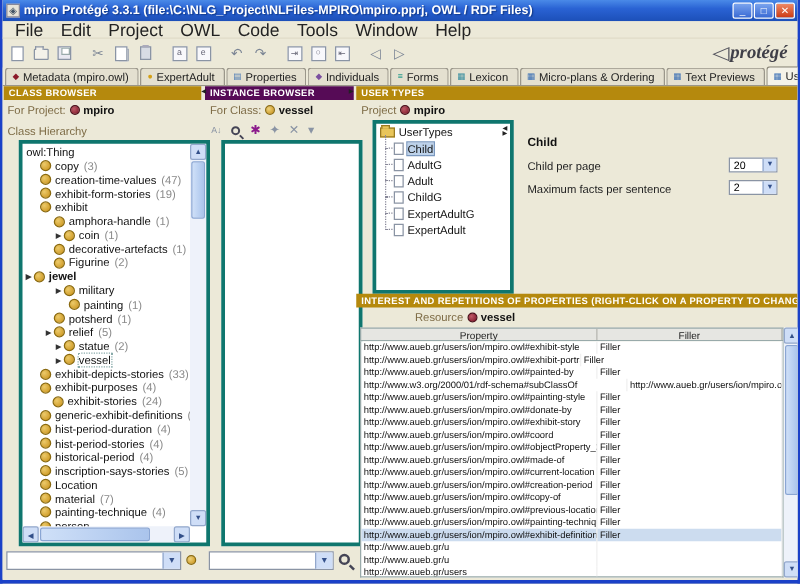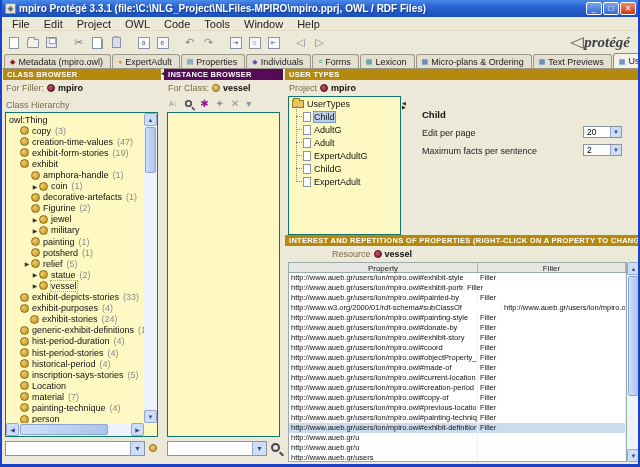--- a/index.html
+++ b/index.html
@@ -7,21 +7,21 @@
   .window{position:relative;width:640px;height:467px;background:#ece9d8;border-left:2px solid #1b41c8;border-right:2px solid #1b41c8;border-bottom:3px solid #1b41c8;overflow:hidden;}
   
   .titlebar{position:absolute;left:0;top:0;width:100%;height:17px;background:linear-gradient(180deg,#4a8ae8 0%,#2a63d4 40%,#1c4fb8 100%);color:#fff;display:flex;align-items:center;padding:0 2px;}
   .win-ico{width:11px;height:11px;background:#e8e4d8;border:1px solid #889;margin:0 3px 0 1px;display:flex;align-items:center;justify-content:center;font-size:8px;color:#456;}
   .title-text{font-size:10px;font-weight:bold;white-space:nowrap;overflow:hidden;text-shadow:1px 1px 1px #123a8a;flex:1;}
   .tb-btns{display:flex;gap:1px;}
   .tbtn{width:16px;height:13px;border:1px solid #fff;border-radius:2px;font-size:8px;line-height:11px;text-align:center;color:#fff;background:linear-gradient(180deg,#7aa4ee,#3a6ad4);}
   .tbtn.close{background:linear-gradient(180deg,#ee8a66,#cc3a12);}
   
   .menubar{position:absolute;left:0;top:17px;width:100%;height:14px;background:#ece9d8;display:flex;align-items:center;padding-left:3px;border-bottom:1px solid #e0dcc8;}
-  .menu-item{font-size:11px;color:#222;padding:0 7px;}
+  .menu-item{font-size:14px;color:#222;padding:0 7px;}
   
   .toolbar{position:absolute;left:0;top:31px;width:100%;height:23px;display:flex;align-items:center;padding-left:4px;}
   .tb-group{display:flex;gap:4px;margin-right:12px;}
   .tb-btn{width:15px;height:15px;display:inline-flex;align-items:center;justify-content:center;font-size:11px;color:#7a8494;position:relative;}
   .ic-page{width:10px;height:12px;background:#fff;border:1px solid #8a94a4;}
   .ic-folder{width:12px;height:9px;background:#f4f2ea;border:1px solid #8a94a4;border-radius:1px;position:relative;margin-top:2px;}
   .ic-folder::before{content:'';position:absolute;left:0;top:-3px;width:5px;height:2px;background:#f4f2ea;border:1px solid #8a94a4;border-bottom:none;}
   .ic-floppy{width:11px;height:11px;background:#e8e8f0;border:1px solid #8a94a4;position:relative;}
   .ic-floppy::before{content:'';position:absolute;left:2px;top:0;width:5px;height:4px;background:#fff;border:1px solid #9aa;}
   .ic-copy{width:8px;height:10px;background:#fff;border:1px solid #8a94a4;position:relative;margin-left:3px;margin-top:2px;}
@@ -41,21 +41,21 @@
   
   .content{position:absolute;left:0;top:69px;width:636px;height:394px;background:#ece9d8;}
   .panel-hdr{position:absolute;height:11px;color:#fff;font-size:7.5px;font-weight:bold;letter-spacing:.3px;padding:1px 0 0 4px;white-space:nowrap;overflow:hidden;}
   .gold{background:#b5890d;}
   .purple{background:#560b56;}
   .meta-row{position:absolute;font-size:9px;color:#7d6b45;display:flex;align-items:center;gap:3px;white-space:nowrap;}
   .meta-row b{color:#111;font-weight:bold;}
   .dot{display:inline-block;width:8px;height:8px;border-radius:50%;}
   .dot.red{background:radial-gradient(circle at 35% 35%,#c05a66,#7a1427);border:1px solid #4a0c18;}
   .dot.goldc{background:radial-gradient(circle at 35% 35%,#eed27a,#c89018);border:1px solid #8a6a10;}
-  .whitebox{position:absolute;background:#fef9c3;border:1px solid #0f766e;overflow:hidden;}
+  .whitebox{position:absolute;background:#ffffff;border:3px solid #0f766e;overflow:hidden;margin-left:10px;}
   
   .t-row{height:11.1px;display:flex;align-items:center;font-size:9px;color:#111;white-space:nowrap;}
   .t-arrow{width:8px;font-size:6px;color:#333;text-align:center;flex:none;}
   .c-ic{flex:none;width:9px;height:9px;border-radius:50%;background:radial-gradient(circle at 35% 35%,#ecca6a,#c89018);border:1px solid #8a6a10;margin-right:3px;}
   .cnt{color:#8a8a8a;margin-left:4px;}
   .t-row.sel .lbl{outline:1px dotted #8aa;}
   
   .sb-btn{position:absolute;background:#cfdef7;border:1px solid #93a8cc;color:#33508a;font-size:6px;display:flex;align-items:center;justify-content:center;border-radius:2px;}
   .sb-track{position:absolute;background:#eef2fa;}
   .sb-thumb{position:absolute;background:linear-gradient(90deg,#cfe0f8,#aac4ec);border:1px solid #8aa6d4;border-radius:2px;}
@@ -213,21 +213,21 @@
         <span class="tab-ic" style="color: rgb(58, 111, 181);">▦</span>
         <span class="tab-lb">User Modeling</span>
       </div>
     </div>
 
   <div class="content">
 
     <div>
       <div class="panel-hdr gold" style="left:1px;top:0;width:158px;">CLASS BROWSER</div>
       <div class="meta-row" style="left:4px;top:14px;">
-        <span>For Filler:</span>
+        <span>For Project:</span>
         <span class="dot red"></span>
         <b>mpiro</b>
       </div>
       <div class="hier-lbl" style="left:4px;top:31px;">Class Hierarchy</div>
       <div class="whitebox" style="left:3px;top:43px;width:153px;height:325px;">
         <div id="classTree" style="position:absolute;left:1px;top:1px;right:14px;">
             <div class="t-row" style="padding-left: 2px;">
               <span class="lbl">owl:Thing</span>
             </div>
             <div class="t-row" style="padding-left: 13px;">
@@ -263,31 +263,31 @@
             <div class="t-row" style="padding-left: 24px;">
               <span class="c-ic"></span>
               <span class="lbl">decorative-artefacts</span>
               <span class="cnt">(1)</span>
             </div>
             <div class="t-row" style="padding-left: 24px;">
               <span class="c-ic"></span>
               <span class="lbl">Figurine</span>
               <span class="cnt">(2)</span>
             </div>
-            <div class="t-row" style="padding-left: 24px;">
+            <div class="t-row" style=" font-weight: bold;">
               <span class="t-arrow">▶</span>
               <span class="c-ic"></span>
               <span class="lbl">jewel</span>
             </div>
             <div class="t-row" style="padding-left: 24px;">
               <span class="t-arrow">▶</span>
               <span class="c-ic"></span>
               <span class="lbl">military</span>
             </div>
-            <div class="t-row" style="padding-left: 24px;">
+            <div class="t-row" style="padding-left: 36px;">
               <span class="c-ic"></span>
               <span class="lbl">painting</span>
               <span class="cnt">(1)</span>
             </div>
             <div class="t-row" style="padding-left: 24px;">
               <span class="c-ic"></span>
               <span class="lbl">potsherd</span>
               <span class="cnt">(1)</span>
             </div>
             <div class="t-row" style="padding-left: 16px;">
@@ -429,36 +429,36 @@
             <div class="ut-row">
               <span class="pg-ic"></span>
               <span class="utl">AdultG</span>
             </div>
             <div class="ut-row">
               <span class="pg-ic"></span>
               <span class="utl">Adult</span>
             </div>
             <div class="ut-row">
               <span class="pg-ic"></span>
-              <span class="utl">ExpertAdultG</span>
+              <span class="utl">ChildG</span>
             </div>
             <div class="ut-row">
               <span class="pg-ic"></span>
-              <span class="utl">ChildG</span>
+              <span class="utl">ExpertAdultG</span>
             </div>
             <div class="ut-row">
               <span class="pg-ic"></span>
               <span class="utl">ExpertAdult</span>
             </div>
           </div>
       </div>
       <div class="split-arrows" style="left:400px;top:32px;">◀<br>▶</div>
       <div class="detail-title" style="left:420px;top:40px;">Child</div>
       <div id="utFields">
-          <div class="field-row" style="left: 420px; top: 59px;">Edit per  page</div>
+          <div class="field-row" style="left: 420px; top: 59px;">Child per  page</div>
           <div class="fcombo" style="left: 581px; top: 57px;">
             <span class="cv">20</span>
             <span class="cb">▼</span>
           </div>
           <div class="field-row" style="left: 420px; top: 77px;">Maximum facts per sentence</div>
           <div class="fcombo" style="left: 581px; top: 75px;">
             <span class="cv">2</span>
             <span class="cb">▼</span>
           </div>
         </div>

